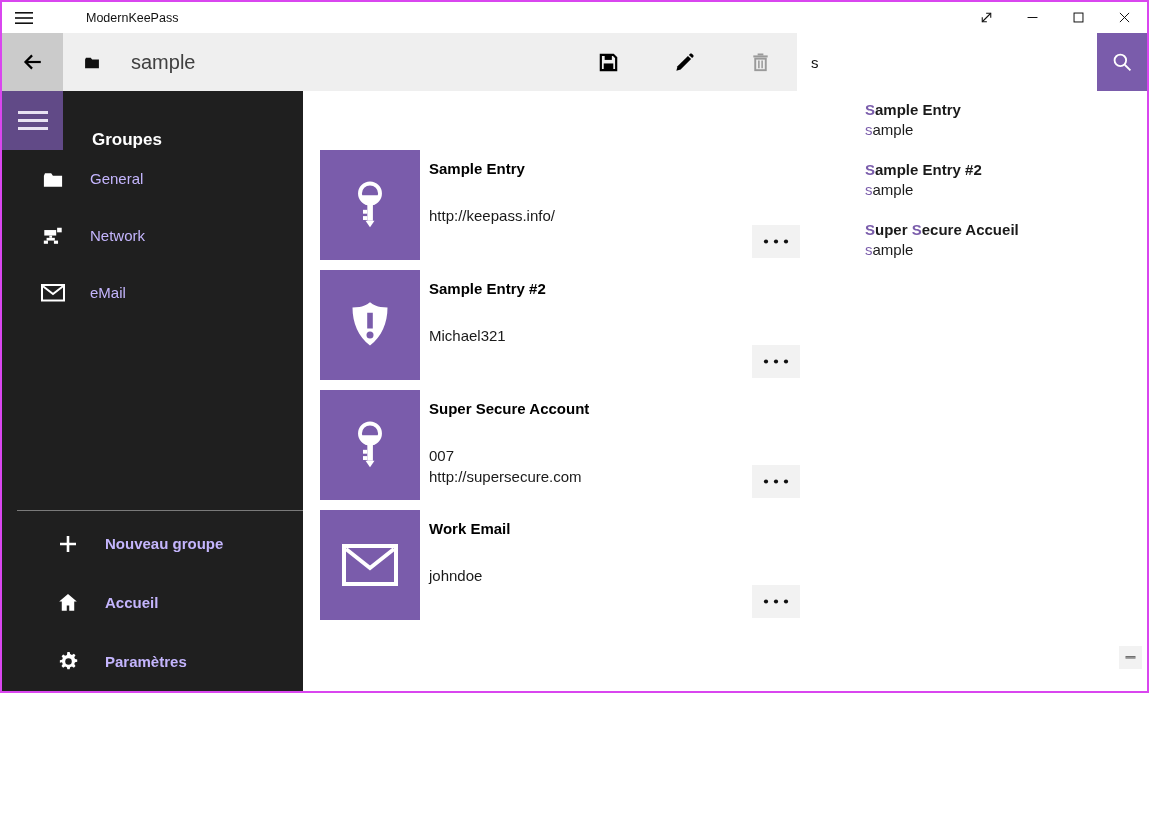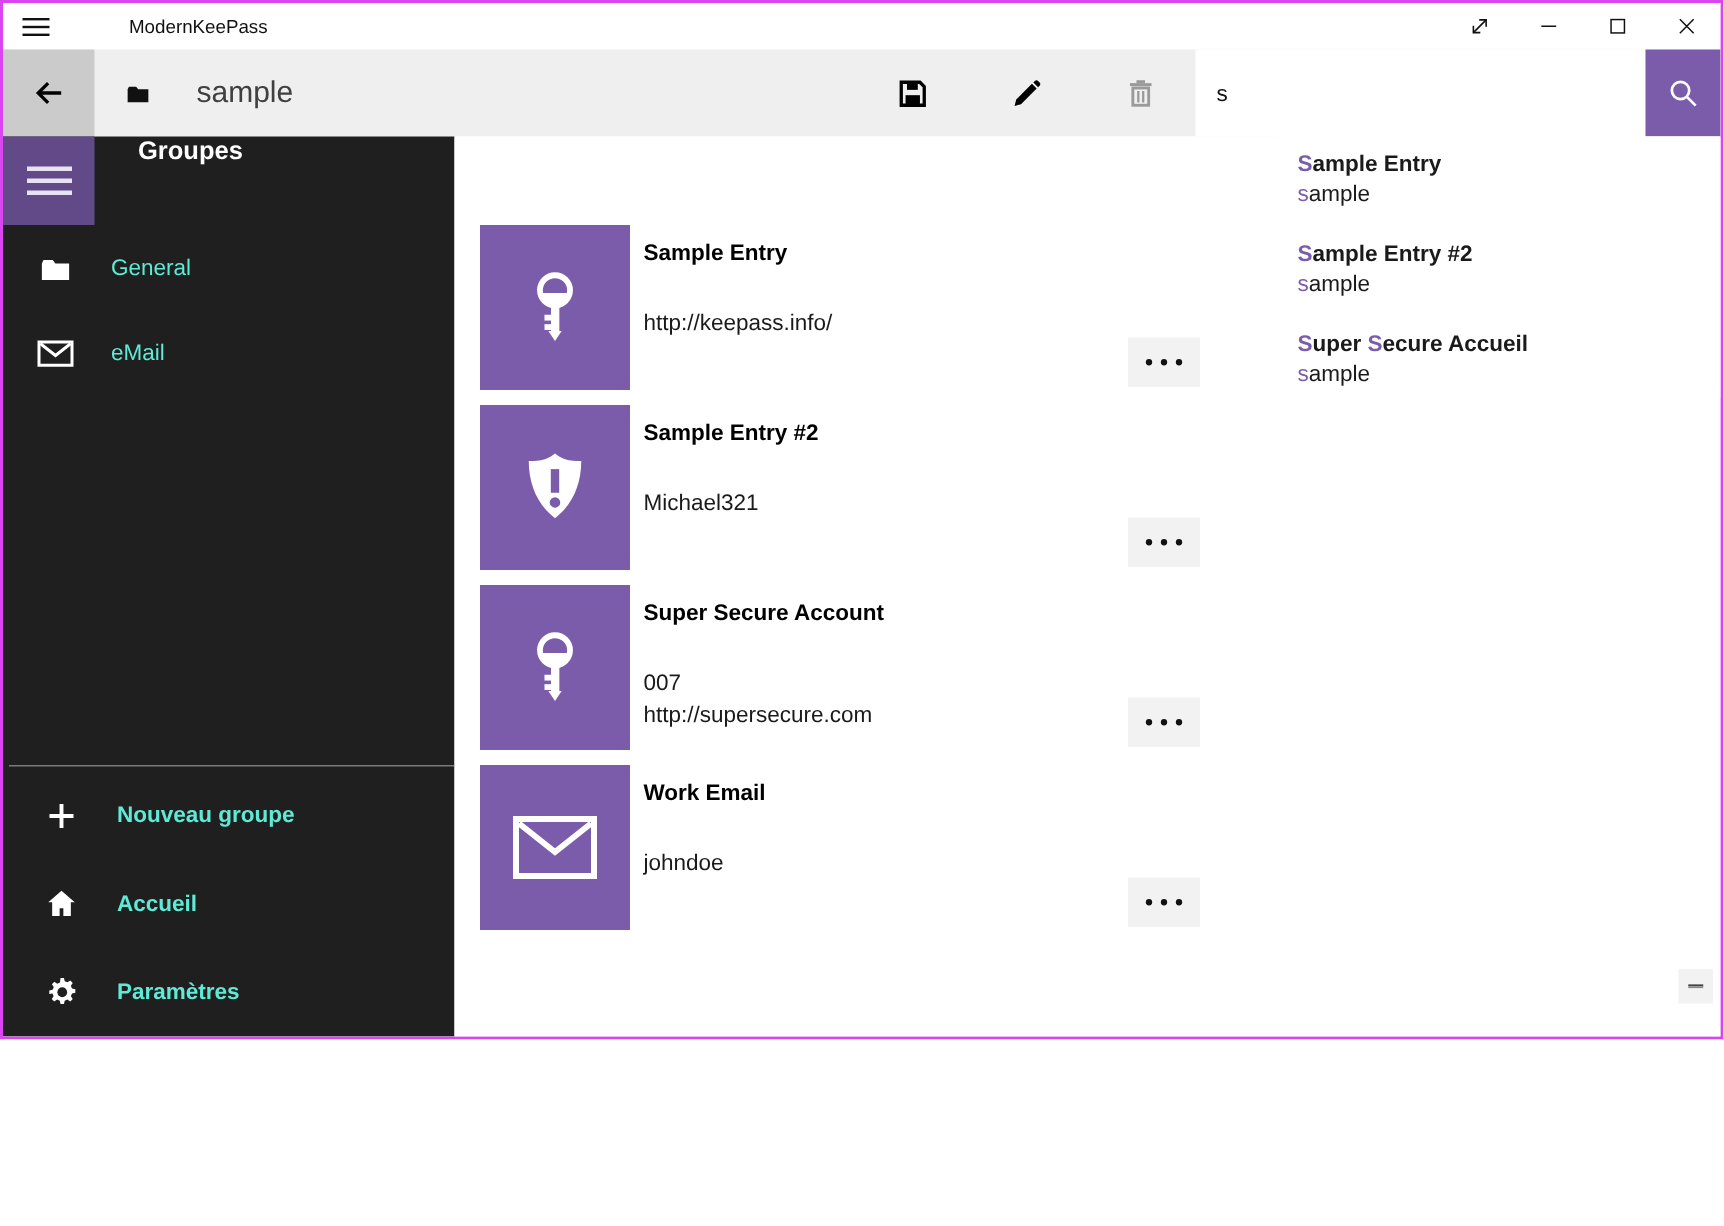--- a/index.html
+++ b/index.html
@@ -30,29 +30,29 @@
   .search-box { width:300px; background:#fff; display:flex; align-items:center; }
   .search-input { border:none; outline:none; width:100%; height:100%; padding-left:14px;
                   font-size:15px; color:#111; background:transparent;
                   font-family:"Liberation Sans","DejaVu Sans",sans-serif; }
   .search-btn { width:50px; background:#7A5CAB; border:none; display:flex; align-items:center; justify-content:center; cursor:pointer; }
 
   
   .body { flex:1; display:flex; position:relative; min-height:0; }
 
   .sidebar { width:301px; background:#1F1F1F; position:relative; flex:0 0 auto; }
-  .sb-top { height:59px; display:flex; align-items:flex-start; }
+  .sb-top { height:59px; display:flex; align-items:flex-end; }
   .sb-hamburger { width:61px; height:59px; background:#614A87; border:none;
                   display:flex; flex-direction:column; justify-content:center; gap:5px; align-items:center; cursor:pointer; }
   .sb-hamburger span { display:block; width:30px; height:3px; background:#E8E2F2; }
   .sb-heading { margin-left:29px; color:#fff; font-weight:bold; font-size:17px; }
-  .sb-item { height:57px; display:flex; align-items:center; padding-left:22px; color:#5eead4; cursor:pointer; }
+  .sb-item { height:57px; display:flex; align-items:center; padding-left:38px; color:#c4b5fd; cursor:pointer; }
   .sb-item .icon { width:26px; display:flex; justify-content:center; color:#fff; }
   .sb-item .label { margin-left:24px; font-size:15px; }
-  .sb-bottom { position:absolute; bottom:0; left:4px; right:0; }
+  .sb-bottom { position:absolute; bottom:0; left:15px; right:0; }
   .sb-sep { border-top:1px solid #7A7A7A; margin-bottom:3px; }
   .sb-bottom .sb-item { height:59px; }
   .sb-bottom .label { font-weight:bold; }
 
   .main { flex:1; position:relative; background:#fff; }
 
   
   .entries { position:absolute; left:17px; top:59px; width:480px; }
   .entry { display:flex; height:110px; margin-bottom:10px; }
   .tile { width:100px; height:110px; background:#7A5CAB; display:flex; align-items:center; justify-content:center; color:#fff; flex:0 0 auto; cursor:pointer; }
@@ -177,20 +177,33 @@
         <span class="sb-heading">Groupes</span>
       </div>
       <div id="sb-groups">
           <div class="sb-item">
     <span class="icon">
               <svg width="24" height="20" viewBox="0 0 24 22" fill="currentColor">
                 <path d="M2 19.5V7.4l1.2-2.6h6.8l1.9 2.6H22v12.1z"></path>
               </svg>
             </span>
     <span class="label">General</span>
+  </div>
+          <div class="sb-item">
+    <span class="icon">
+              <svg width="24" height="22" viewBox="0 0 24 24" fill="currentColor">
+                <rect x="2.5" y="5.5" width="13" height="6"></rect>
+                <rect x="16.5" y="3" width="5" height="5"></rect>
+                <rect x="8" y="11.5" width="3" height="2.5"></rect>
+                <rect x="5" y="14" width="9" height="3"></rect>
+                <rect x="2" y="17" width="4.5" height="3.5"></rect>
+                <rect x="13" y="17" width="4.5" height="3.5"></rect>
+              </svg>
+            </span>
+    <span class="label">Network</span>
   </div>
           <div class="sb-item">
     <span class="icon">
               <svg width="26" height="21" viewBox="0 0 26 21" fill="none" stroke="currentColor" stroke-width="2">
                 <rect x="2" y="3" width="22" height="15.5"></rect>
                 <path d="M3 4.2L13 12l10-7.8"></path>
               </svg>
             </span>
     <span class="label">eMail</span>
   </div>

